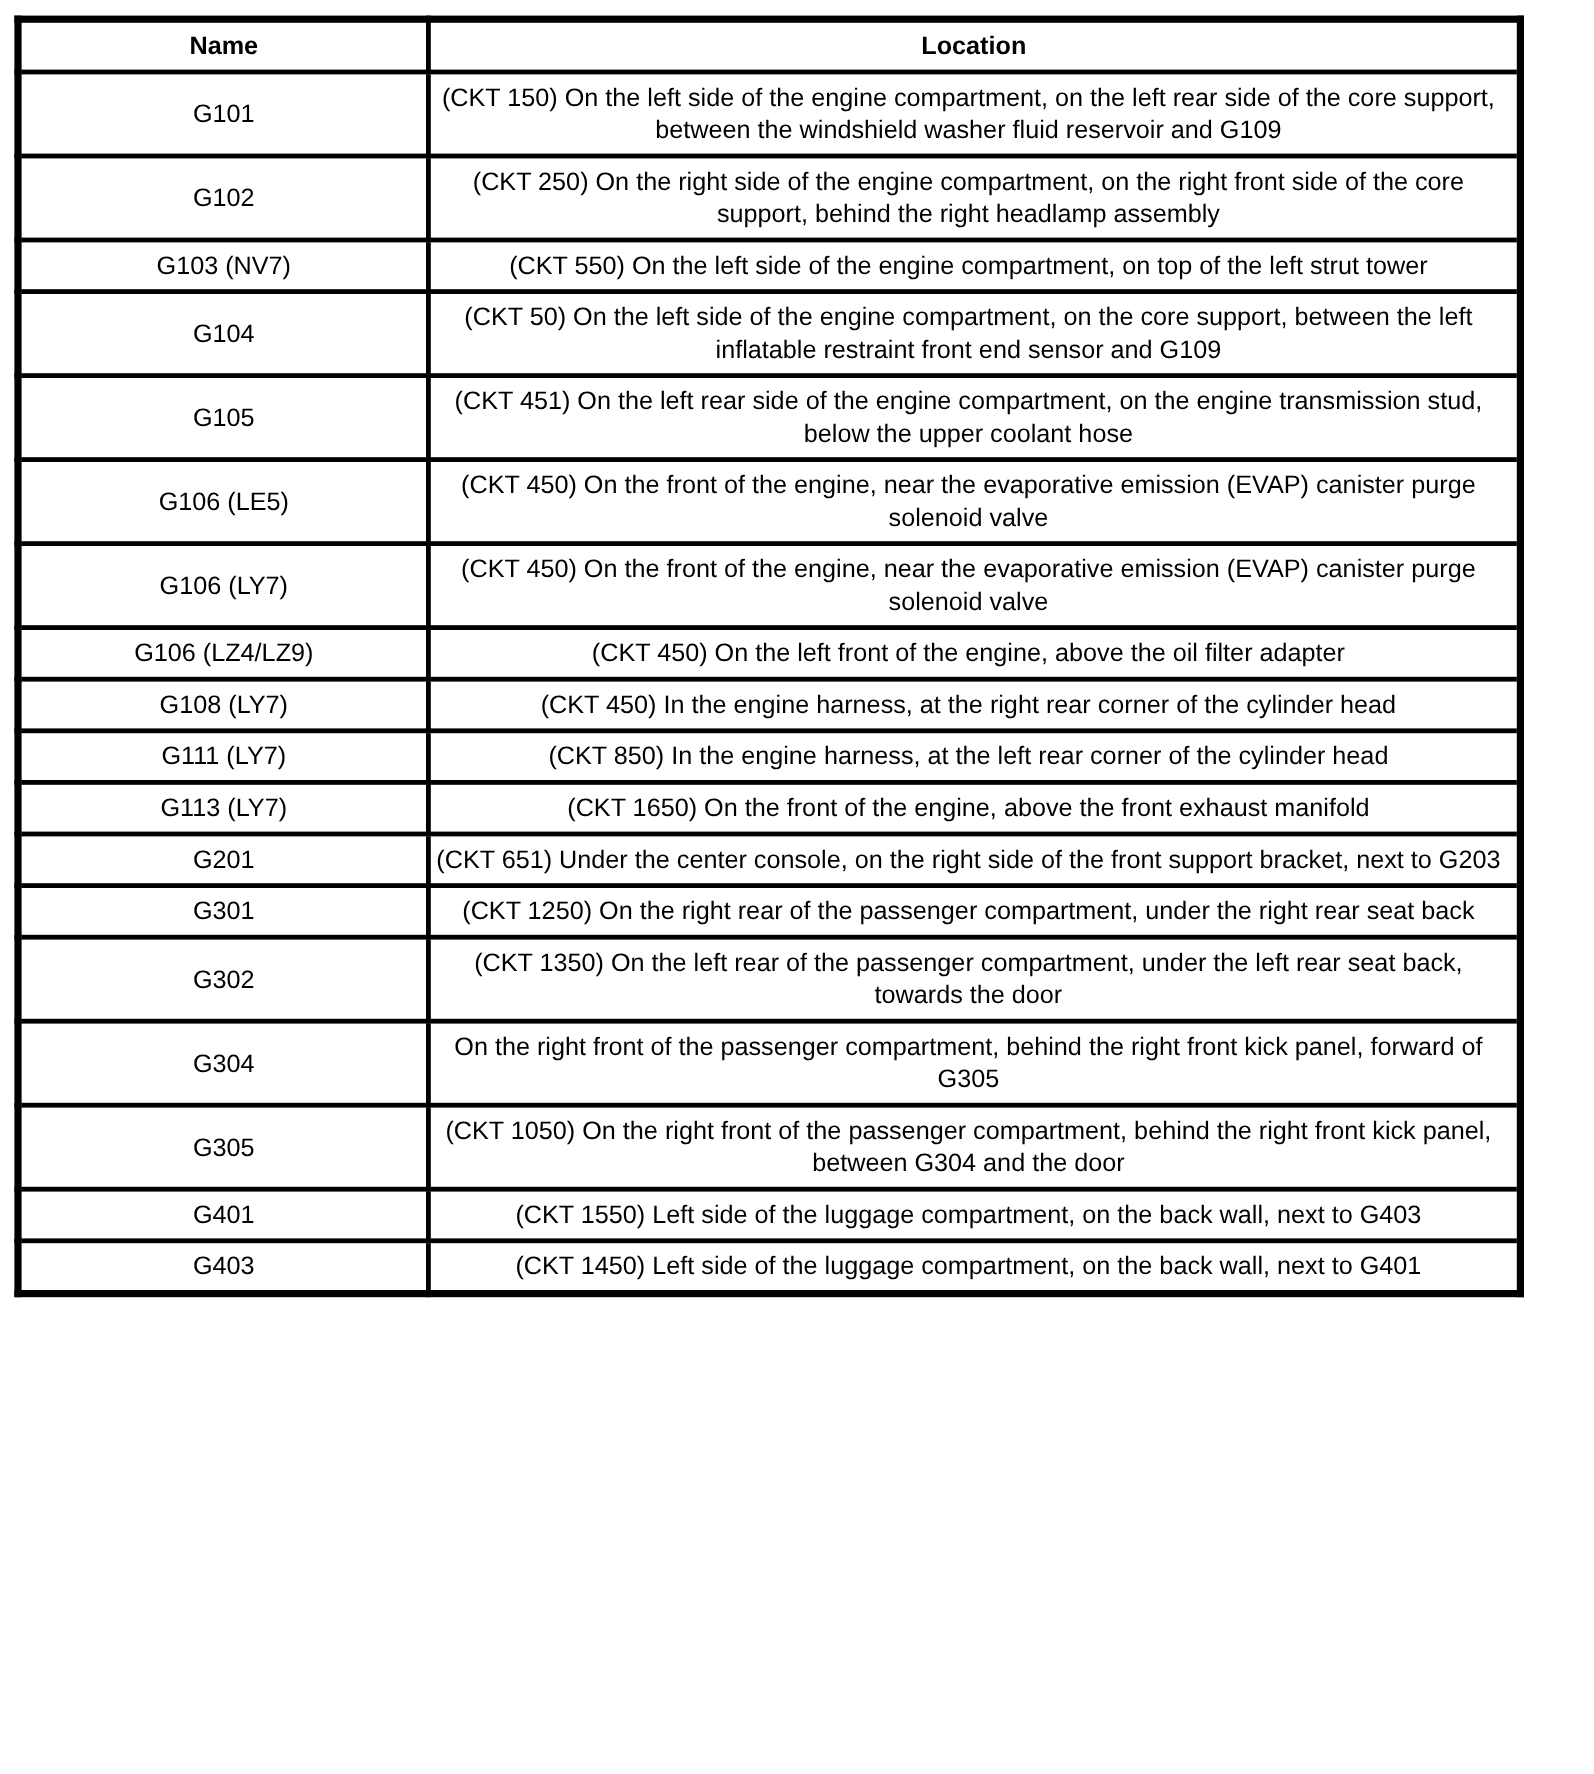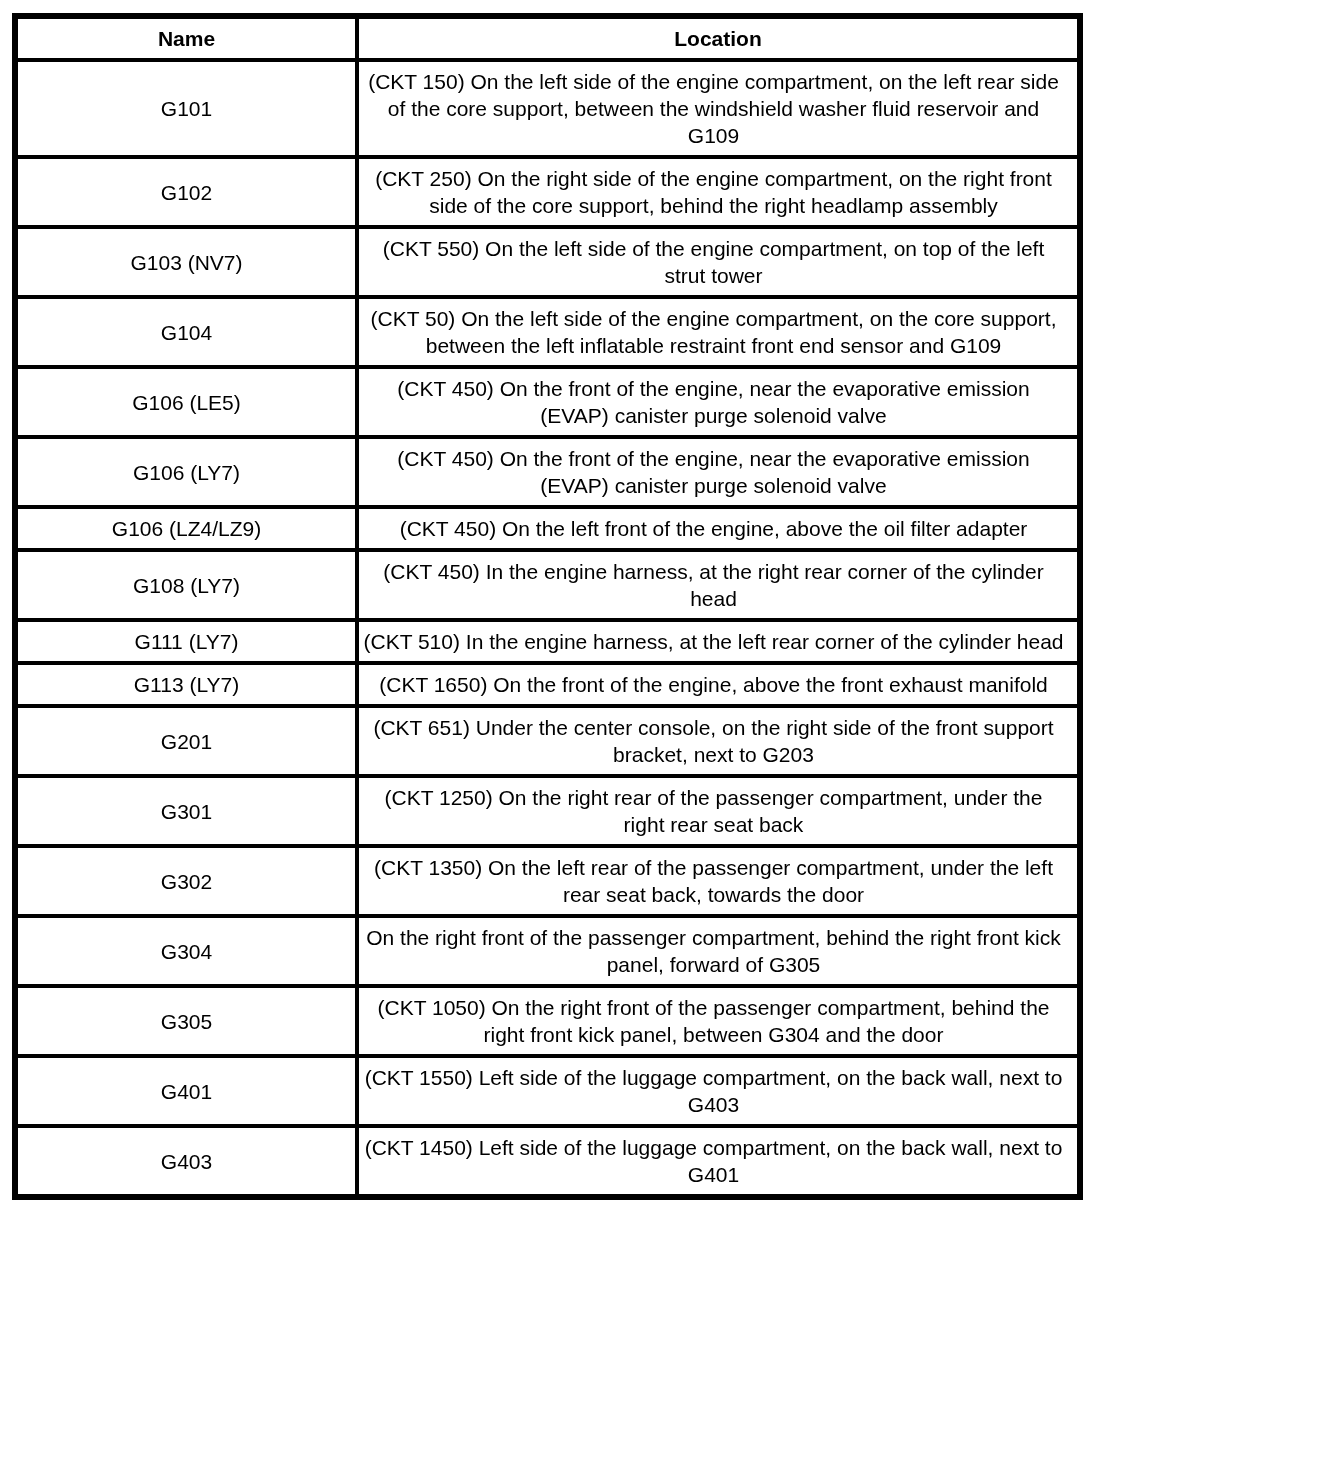--- a/index.html
+++ b/index.html
@@ -9,21 +9,21 @@
     width: 1328px;
     height: 1478px;
     font-family: "Liberation Sans", sans-serif;
     font-size: 21px;
     line-height: 27px;
     color: #000000;
   }
   .doc-table {
     border-collapse: collapse;
     table-layout: fixed;
-    width: 1071px;
+    width: 1258px;
     margin: 13px 0 0 12px;
     border: 6px solid #000000;
     background: #ffffff;
   }
   .doc-table col.col-name { width: 342px; }
   .doc-table th,
   .doc-table td {
     border: 4px solid #000000;
     vertical-align: middle;
     overflow: hidden;
@@ -67,38 +67,42 @@
   </tr>
       <tr>
     <td class="name-cell">G103 (NV7)</td>
     <td class="location-cell">(CKT 550) On the left side of the engine compartment, on top of the left strut tower</td>
   </tr>
       <tr>
     <td class="name-cell">G104</td>
     <td class="location-cell">(CKT 50) On the left side of the engine compartment, on the core support, between the left inflatable restraint front end sensor and G109</td>
   </tr>
       <tr>
+    <td class="name-cell">G105</td>
+    <td class="location-cell">(CKT 451) On the left rear side of the engine compartment, on the engine transmission stud, below the upper coolant hose</td>
+  </tr>
+      <tr>
     <td class="name-cell">G106 (LE5)</td>
     <td class="location-cell">(CKT 450) On the front of the engine, near the evaporative emission (EVAP) canister purge solenoid valve</td>
   </tr>
       <tr>
     <td class="name-cell">G106 (LY7)</td>
     <td class="location-cell">(CKT 450) On the front of the engine, near the evaporative emission (EVAP) canister purge solenoid valve</td>
   </tr>
       <tr>
     <td class="name-cell">G106 (LZ4/LZ9)</td>
     <td class="location-cell">(CKT 450) On the left front of the engine, above the oil filter adapter</td>
   </tr>
       <tr>
     <td class="name-cell">G108 (LY7)</td>
     <td class="location-cell">(CKT 450) In the engine harness, at the right rear corner of the cylinder head</td>
   </tr>
       <tr>
     <td class="name-cell">G111 (LY7)</td>
-    <td class="location-cell">(CKT 510) In the engine harness, at the left rear corner of the cylinder head</td>
+    <td class="location-cell">(CKT 850) In the engine harness, at the left rear corner of the cylinder head</td>
   </tr>
       <tr>
     <td class="name-cell">G113 (LY7)</td>
     <td class="location-cell">(CKT 1650) On the front of the engine, above the front exhaust manifold</td>
   </tr>
       <tr>
     <td class="name-cell">G201</td>
     <td class="location-cell">(CKT 651) Under the center console, on the right side of the front support bracket, next to G203</td>
   </tr>
       <tr>

